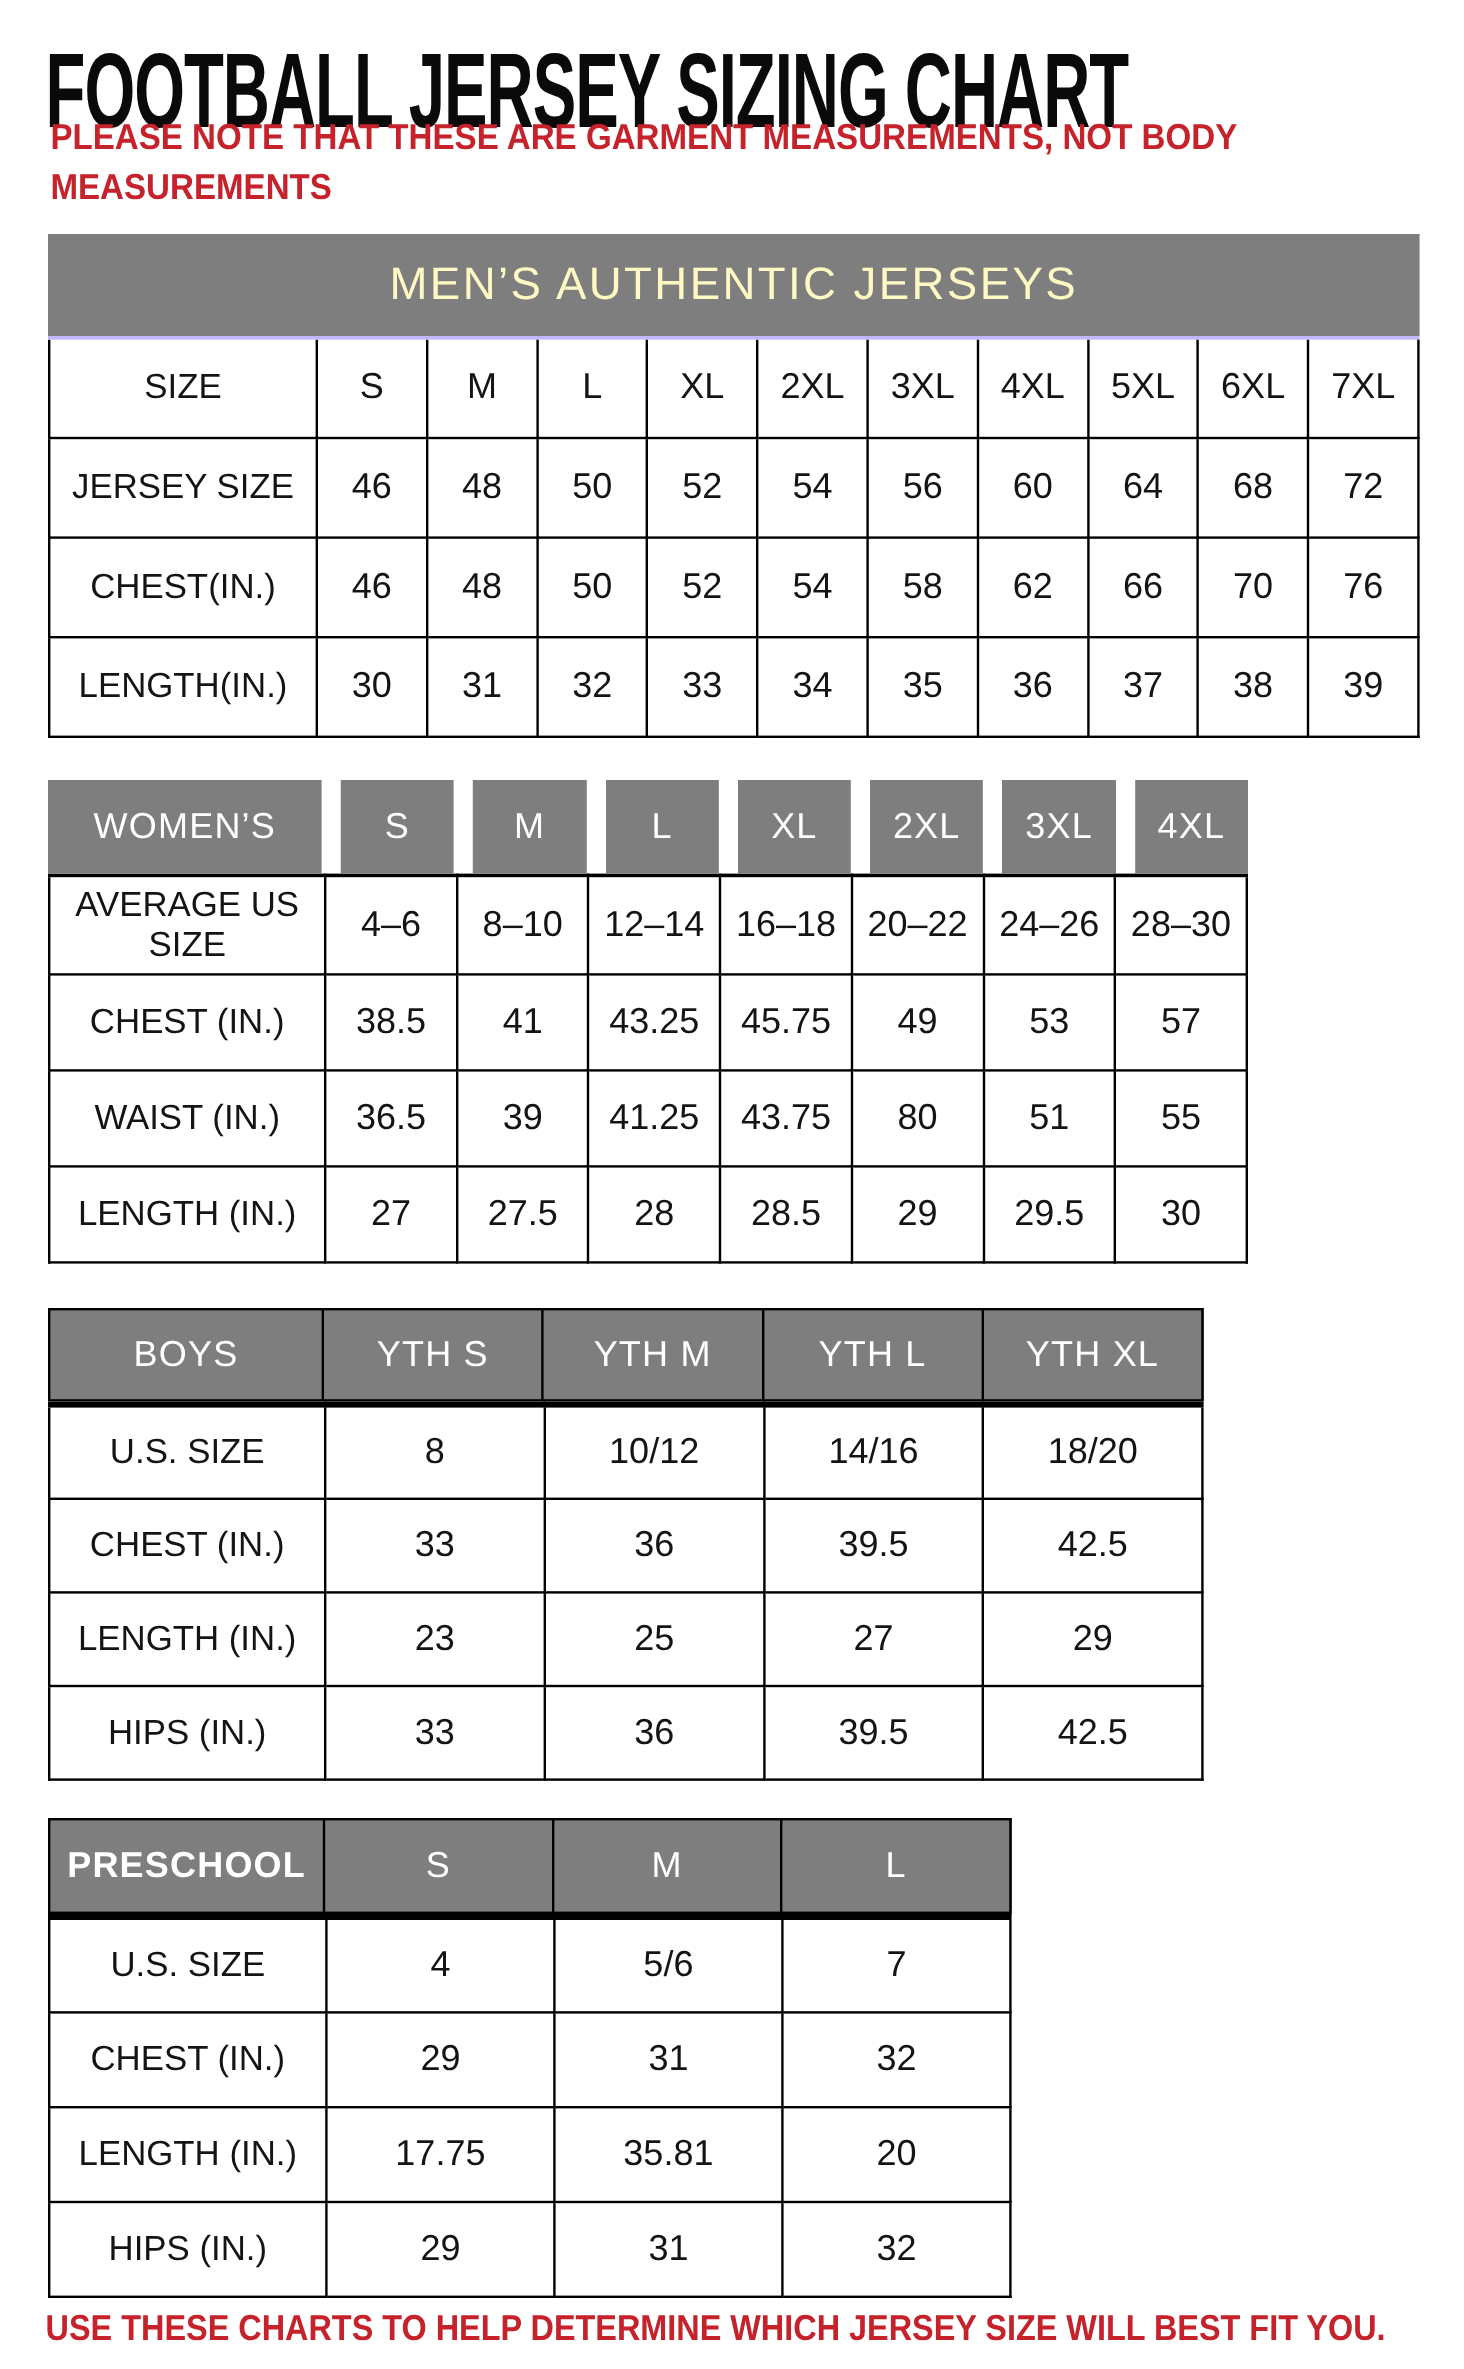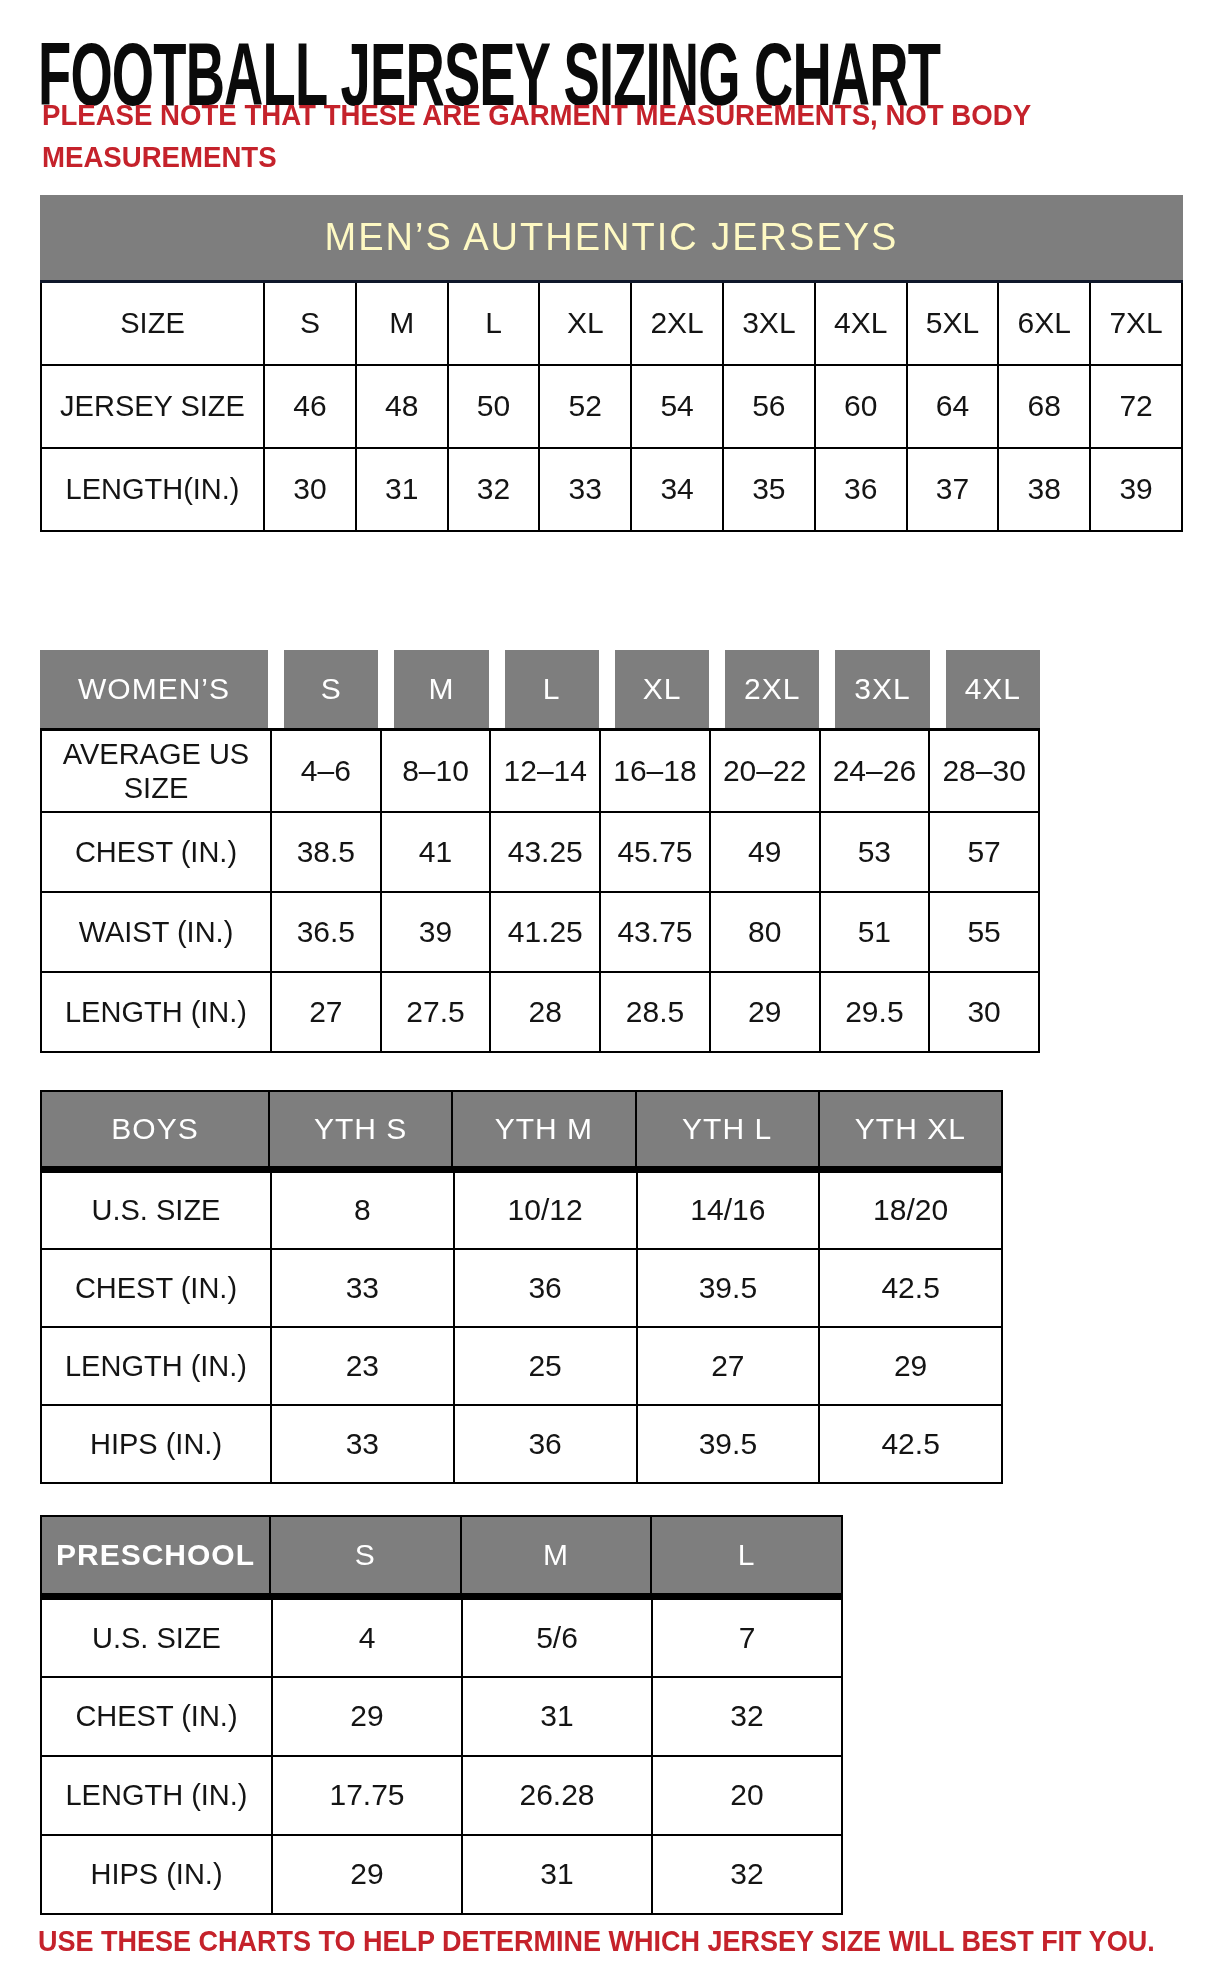--- a/index.html
+++ b/index.html
@@ -61,21 +61,21 @@
     color:#141414;
   }
   td.rowlabel{font-size:29px;line-height:34px;}
   
   .mens{top:195px;width:1143px;}
   .banner{
     height:85px;background:#7e7e7e;color:#fef9c3;
     display:flex;align-items:center;justify-content:center;
     font-size:38px;letter-spacing:2px;
   }
-  .mens table{border-top:3px solid #0f172a;}
+  .mens table{border-top:3px solid #c4b5fd;}
   .mens tbody tr{height:83px;}
   
   .womens{top:650px;width:1000px;}
   .flex-header{display:flex;gap:16px;height:78px;}
   .hcell{
     background:#7e7e7e;color:#fff;
     display:flex;align-items:center;justify-content:center;
     font-size:30px;letter-spacing:1px;
   }
   .womens .hcell.hlabel{width:228px;}
@@ -139,20 +139,33 @@
           <td>46</td>
           <td>48</td>
           <td>50</td>
           <td>52</td>
           <td>54</td>
           <td>56</td>
           <td>60</td>
           <td>64</td>
           <td>68</td>
           <td>72</td>
+        </tr>
+        <tr>
+          <td class="rowlabel">CHEST(IN.)</td>
+          <td>46</td>
+          <td>48</td>
+          <td>50</td>
+          <td>52</td>
+          <td>54</td>
+          <td>58</td>
+          <td>62</td>
+          <td>66</td>
+          <td>70</td>
+          <td>76</td>
         </tr>
         <tr>
           <td class="rowlabel">LENGTH(IN.)</td>
           <td>30</td>
           <td>31</td>
           <td>32</td>
           <td>33</td>
           <td>34</td>
           <td>35</td>
           <td>36</td>
@@ -292,21 +305,21 @@
         </tr>
         <tr>
           <td class="rowlabel">CHEST (IN.)</td>
           <td>29</td>
           <td>31</td>
           <td>32</td>
         </tr>
         <tr>
           <td class="rowlabel">LENGTH (IN.)</td>
           <td>17.75</td>
-          <td>26.28</td>
+          <td>35.81</td>
           <td>20</td>
         </tr>
         <tr>
           <td class="rowlabel">HIPS (IN.)</td>
           <td>29</td>
           <td>31</td>
           <td>32</td>
         </tr>
       </tbody>
     </table>

